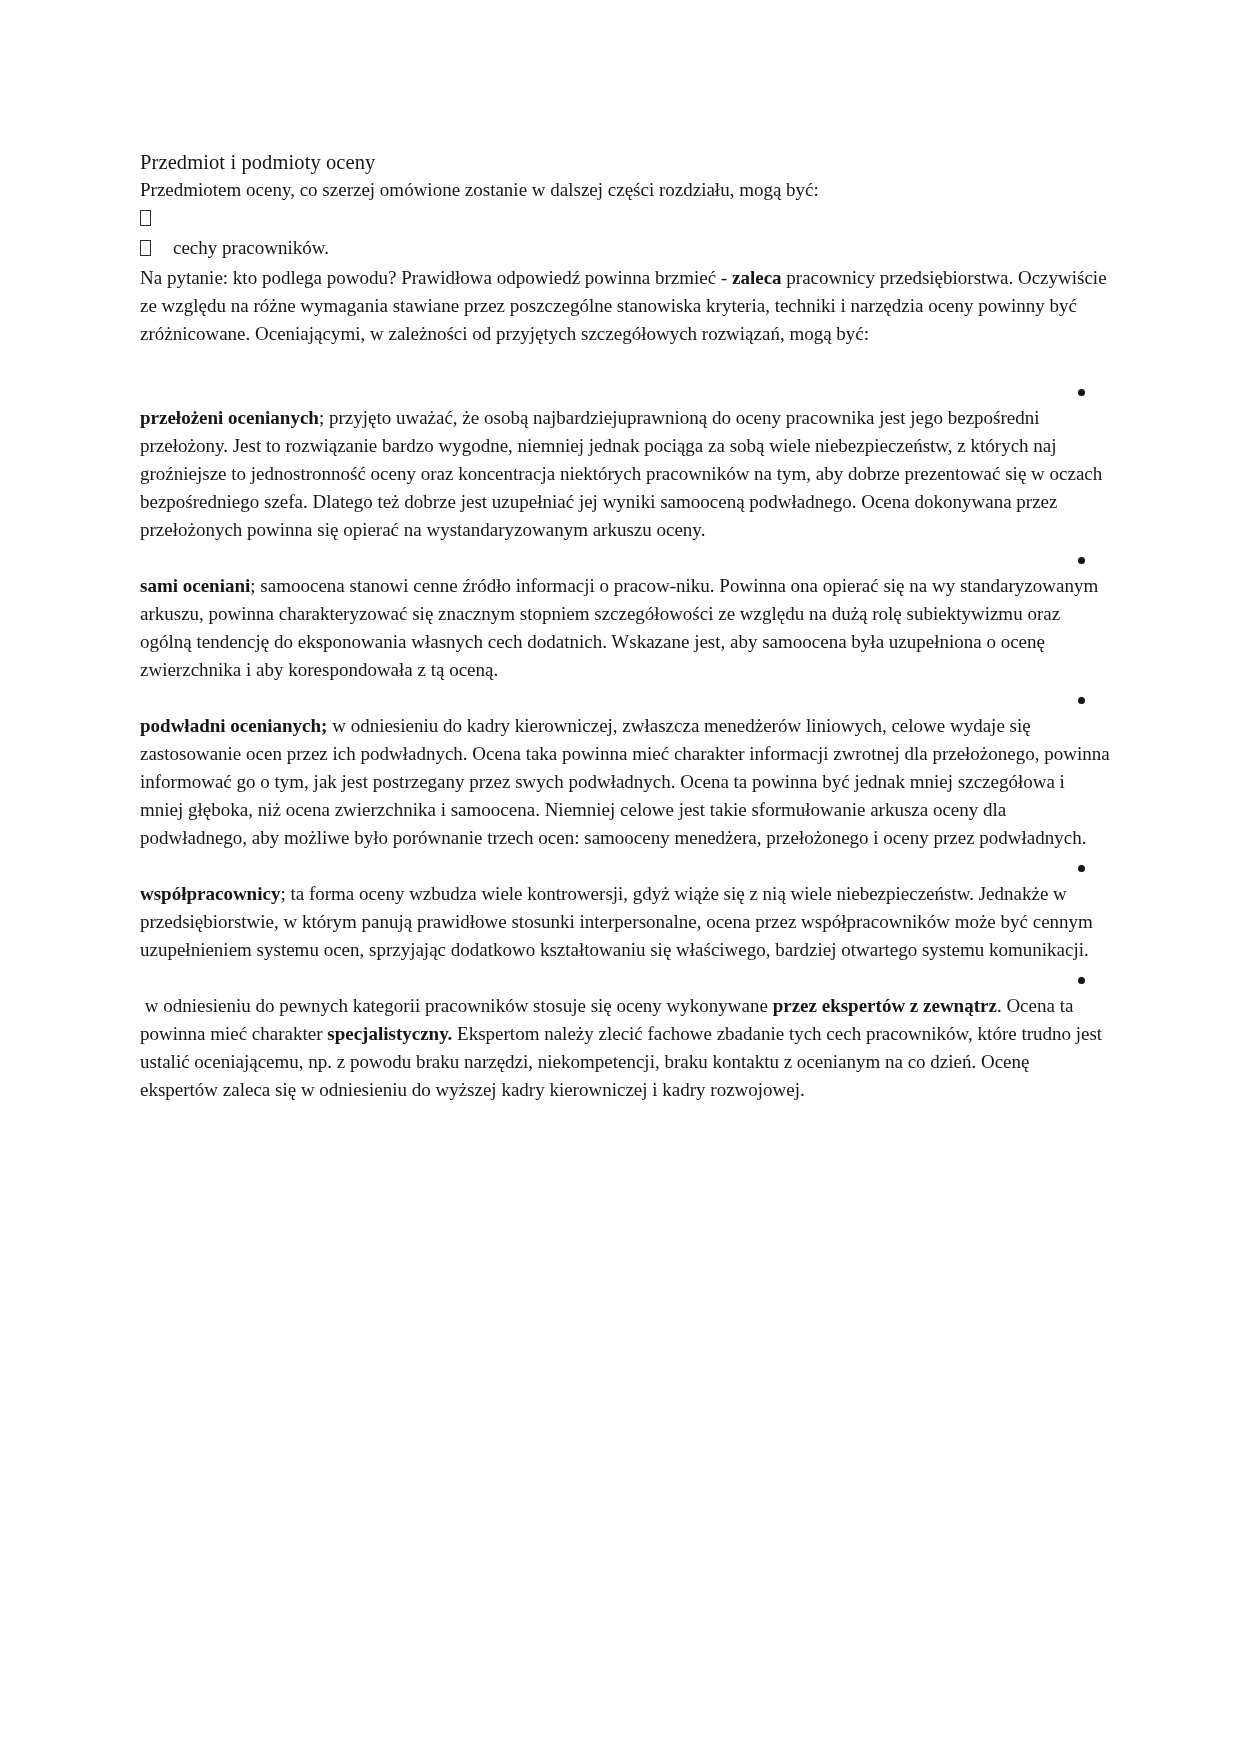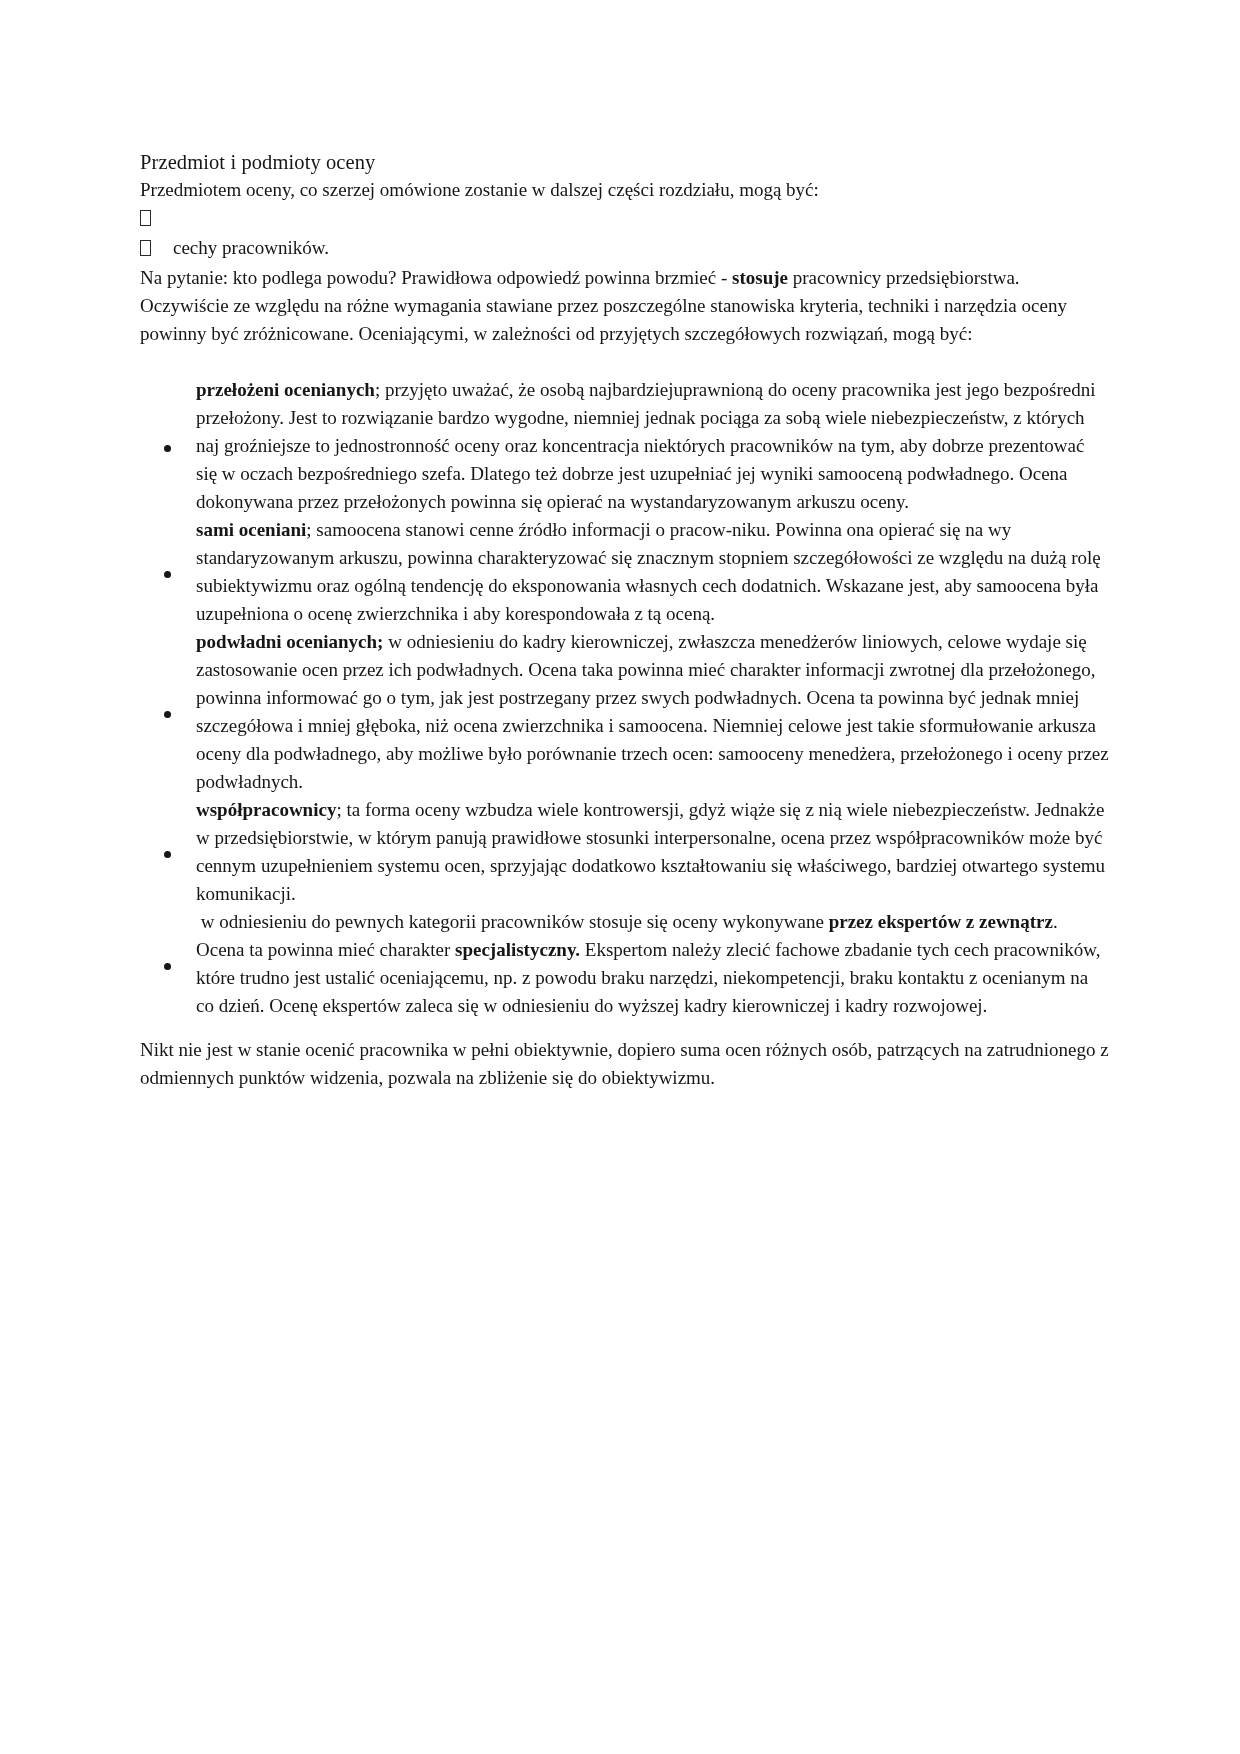--- a/index.html
+++ b/index.html
@@ -51,21 +51,22 @@
     margin-top: 6px;
     border: 1.6px solid #2a2a2a;
     box-sizing: border-box;
     background: transparent;
   }
   .bulletlist {
     margin-top: 28px;
   }
   .bulletitem {
     display: flex;
-    align-items: center;
+    align-items: flex-end;
+    flex-direction: column;
   }
   .dot-marker-col {
     flex: none;
     width: 34px;
     margin-left: 22px;
   }
   .dot-glyph {
     display: inline-block;
     width: 7px;
     height: 7px;
@@ -96,21 +97,21 @@
     <div class="boxlist">
       <div class="boxitem">
         <span class="box-marker-col"><span class="box-glyph"></span></span>
       </div>
       <div class="boxitem">
         <span class="box-marker-col"><span class="box-glyph"></span></span>
         <span class="para">cechy pracowników.</span>
       </div>
     </div>
 
-    <p class="para"><span>Na pytanie: kto podlega powodu? Prawidłowa odpowiedź powinna brzmieć - </span><span class="b">stosuje</span><span> pracownicy przedsiębiorstwa. Oczywiście ze względu na różne wymagania stawiane przez poszczególne stanowiska kryteria, techniki i narzędzia oceny powinny być zróżnicowane. Oceniającymi, w zależności od przyjętych szczegółowych rozwiązań, mogą być:</span></p>
+    <p class="para"><span>Na pytanie: kto podlega powodu? Prawidłowa odpowiedź powinna brzmieć - </span><span class="b">zaleca</span><span> pracownicy przedsiębiorstwa. Oczywiście ze względu na różne wymagania stawiane przez poszczególne stanowiska kryteria, techniki i narzędzia oceny powinny być zróżnicowane. Oceniającymi, w zależności od przyjętych szczegółowych rozwiązań, mogą być:</span></p>
 
     <div class="bulletlist">
       <div class="bulletitem">
         <span class="dot-marker-col"><span class="dot-glyph"></span></span>
         <div class="bullet-text"><span class="b">przełożeni ocenianych</span><span>; przyjęto uważać, że osobą najbardziejuprawnioną do oceny pracownika jest jego bezpośredni przełożony. Jest to rozwiązanie bardzo wygodne, niemniej jednak pociąga za sobą wiele niebezpieczeństw, z których naj groźniejsze to jednostronność oceny oraz koncentracja niektórych pracowników na tym, aby dobrze prezentować się w oczach bezpośredniego szefa. Dlatego też dobrze jest uzupełniać jej wyniki samooceną podwładnego. Ocena dokonywana przez przełożonych powinna się opierać na wystandaryzowanym arkuszu oceny.</span></div>
       </div>
       <div class="bulletitem">
         <span class="dot-marker-col"><span class="dot-glyph"></span></span>
         <div class="bullet-text"><span class="b">sami oceniani</span><span>; samoocena stanowi cenne źródło informacji o pracow-niku. Powinna ona opierać się na wy standaryzowanym arkuszu, powinna charakteryzować się znacznym stopniem szczegółowości ze względu na dużą rolę subiektywizmu oraz ogólną tendencję do eksponowania własnych cech dodatnich. Wskazane jest, aby samoocena była uzupełniona o ocenę zwierzchnika i aby korespondowała z tą oceną.</span></div>
       </div>
@@ -121,16 +122,15 @@
       <div class="bulletitem">
         <span class="dot-marker-col"><span class="dot-glyph"></span></span>
         <div class="bullet-text"><span class="b">współpracownicy</span><span>; ta forma oceny wzbudza wiele kontrowersji, gdyż wiąże się z nią wiele niebezpieczeństw. Jednakże w przedsiębiorstwie, w którym panują prawidłowe stosunki interpersonalne, ocena przez współpracowników może być cennym uzupełnieniem systemu ocen, sprzyjając dodatkowo kształtowaniu się właściwego, bardziej otwartego systemu komunikacji.</span></div>
       </div>
       <div class="bulletitem">
         <span class="dot-marker-col"><span class="dot-glyph"></span></span>
         <div class="bullet-text"><span> w odniesieniu do pewnych kategorii pracowników stosuje się oceny wykonywane </span><span class="b">przez ekspertów z zewnątrz</span><span>. Ocena ta powinna mieć charakter </span><span class="b">specjalistyczny.</span><span> Ekspertom należy zlecić fachowe zbadanie tych cech pracowników, które trudno jest ustalić oceniającemu, np. z powodu braku narzędzi, niekompetencji, braku kontaktu z ocenianym na co dzień. Ocenę ekspertów zaleca się w odniesieniu do wyższej kadry kierowniczej i kadry rozwojowej.</span></div>
       </div>
     </div>
 
-    <p class="para closing">Nikt nie jest w stanie ocenić pracownika w pełni obiektywnie, dopiero suma ocen różnych osób, patrzących na zatrudnionego z odmiennych punktów widzenia, pozwala na zbliżenie się do obiektywizmu.</p>
 
   </div>
 </div>
 
 </body></html>

